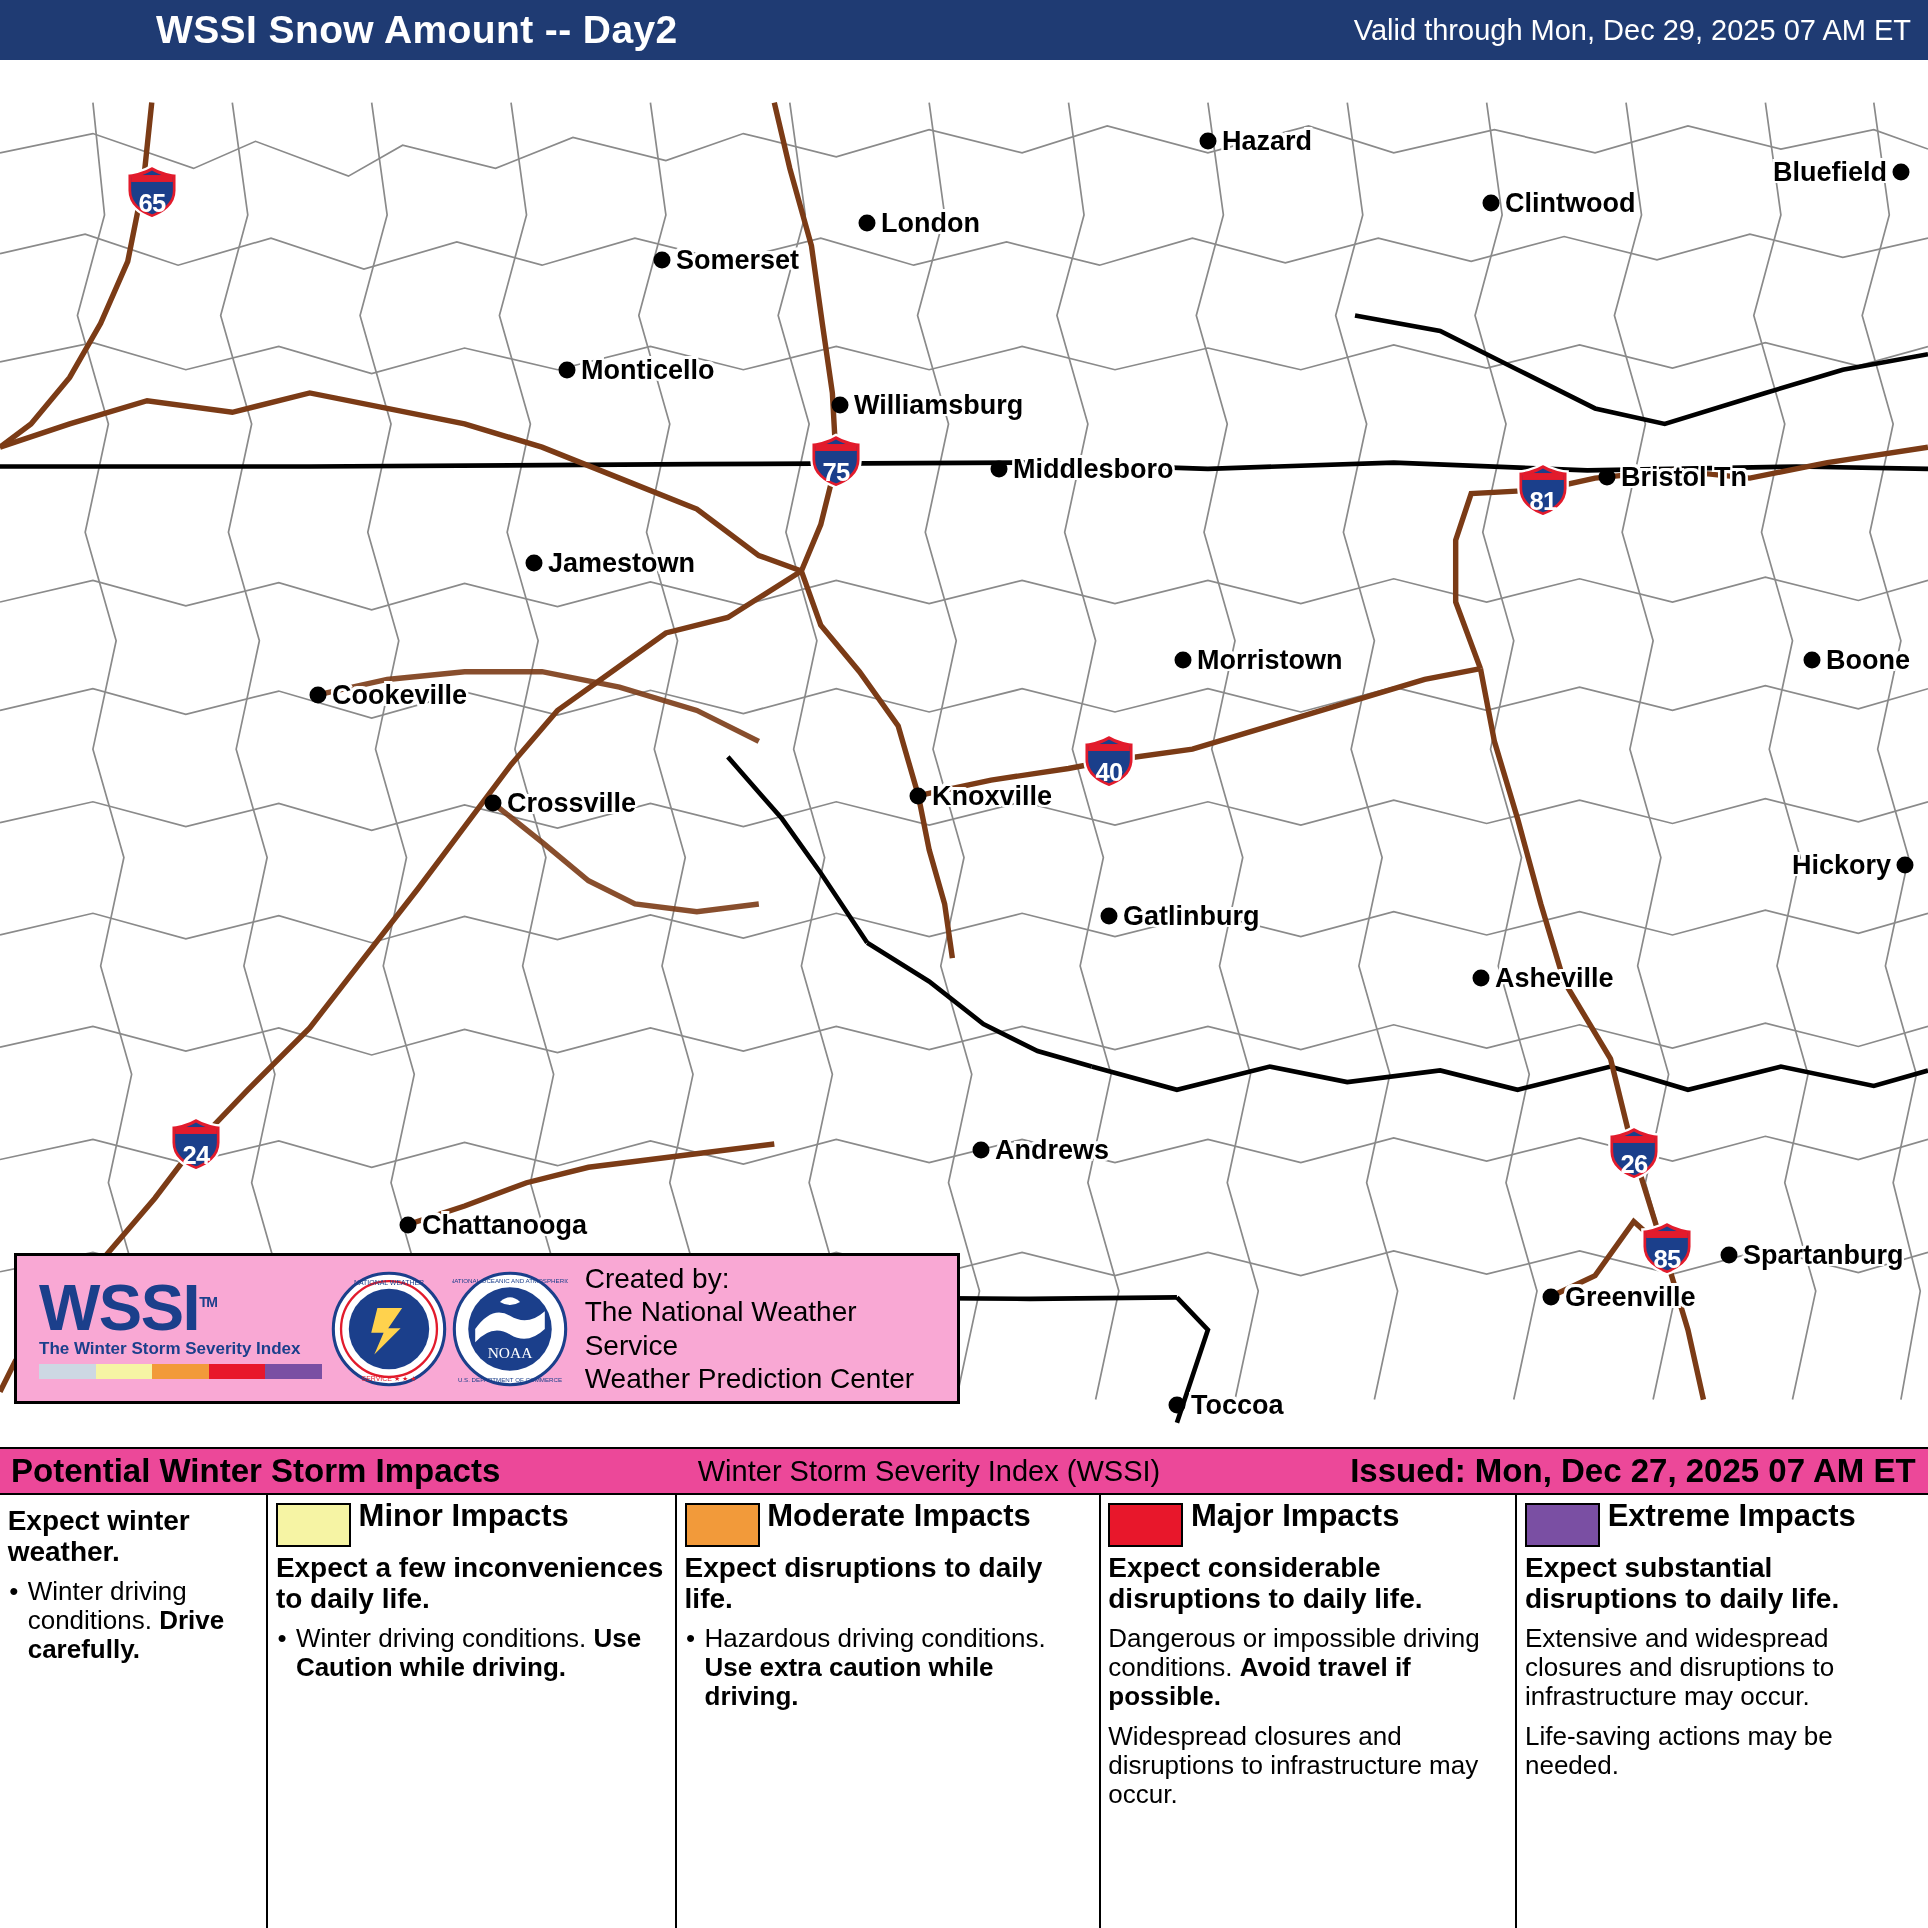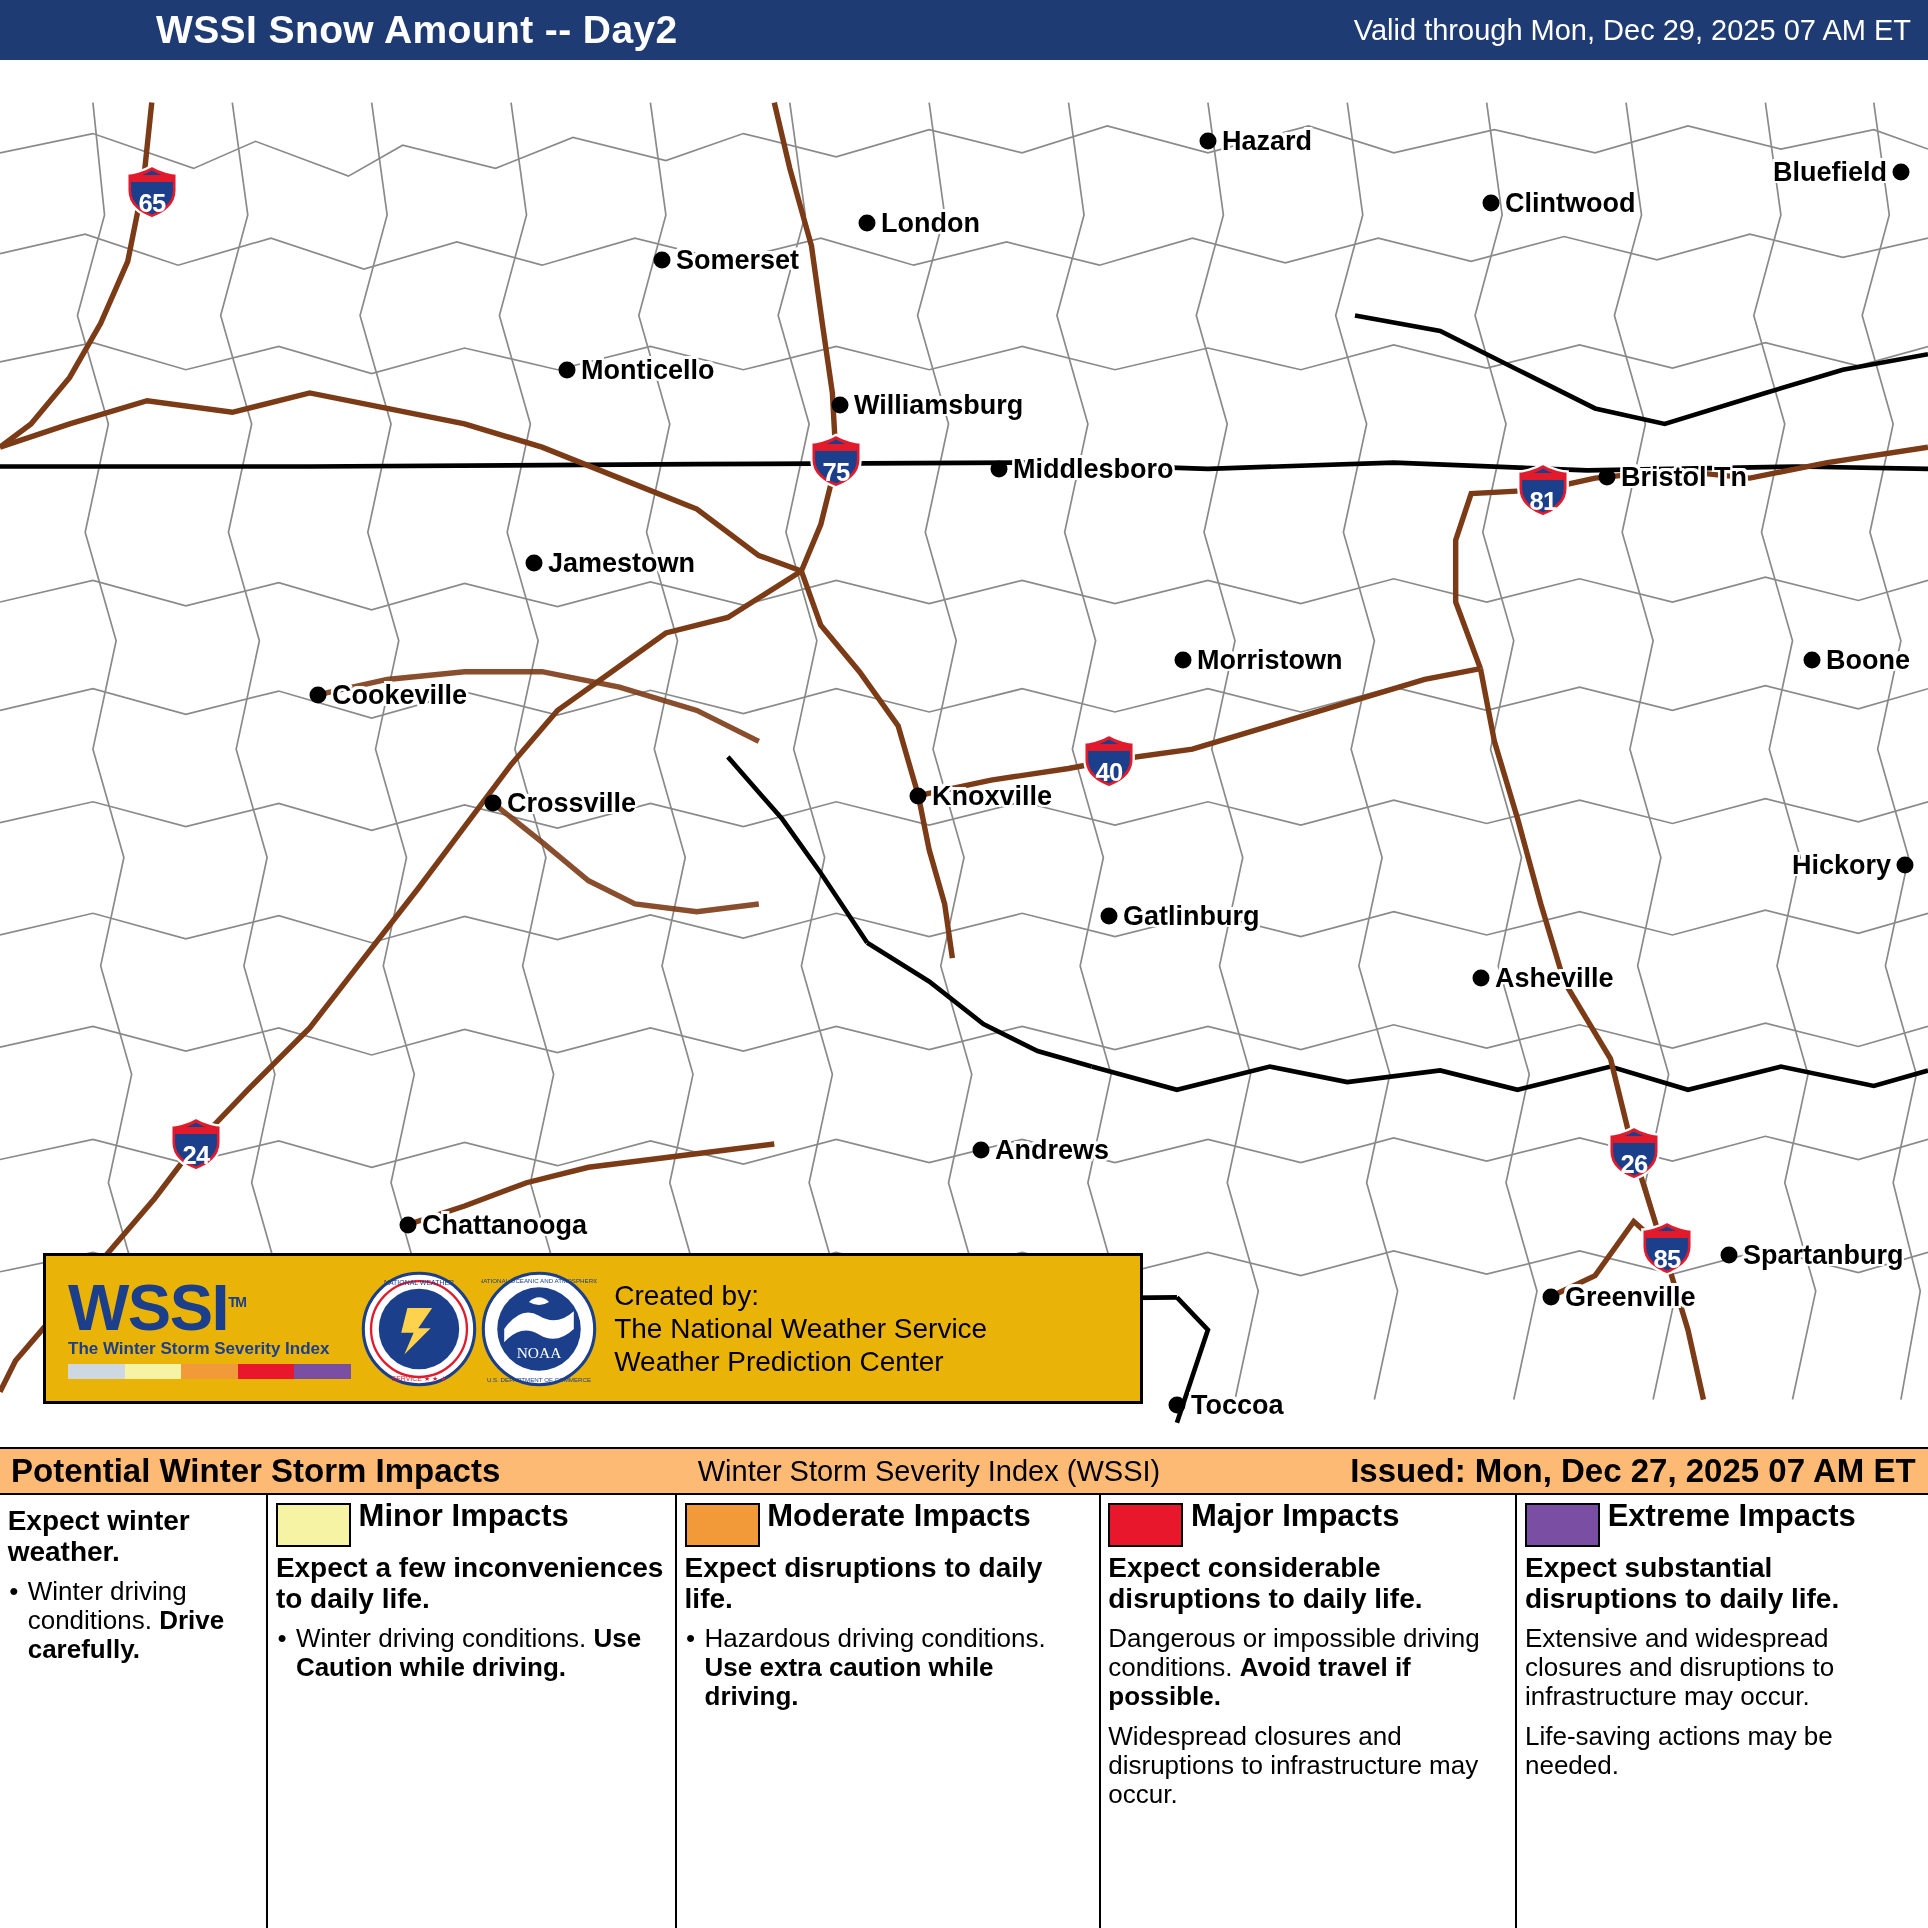--- a/index.html
+++ b/index.html
@@ -93,29 +93,28 @@
     font-weight: bold;
     font-family: "Liberation Sans", sans-serif;
     letter-spacing: -0.8px;
   }
 
   
   #logo-box {
     position: absolute;
     left: 14px;
     top: 1253px;
-    width: 1100px;
+    width: 946px;
     height: 151px;
-    background: #eab308;
+    background: #f9a8d4;
     border: 3.9px solid #000000;
     box-sizing: border-box;
     display: flex;
     align-items: center;
     z-index: 40;
-    margin-left: 29px;
   }
   #wssi-logo {
     width: 310px;
     padding-left: 22px;
     box-sizing: border-box;
   }
   #wssi-logo .wssi-word {
     font-size: 65px;
     font-weight: bold;
     color: #1b3f8b;
@@ -153,21 +152,21 @@
     color: #000000;
   }
 
   
   #impacts-header {
     position: absolute;
     left: 0;
     top: 1447px;
     width: 1928px;
     height: 48px;
-    background: #fdba74;
+    background: #ec4899;
     border-top: 2.3px solid #000;
     border-bottom: 2.3px solid #000;
     box-sizing: border-box;
     display: flex;
     align-items: center;
   }
   #impacts-header .hdr-left {
     font-size: 33px;
     font-weight: bold;
     padding-left: 11px;

